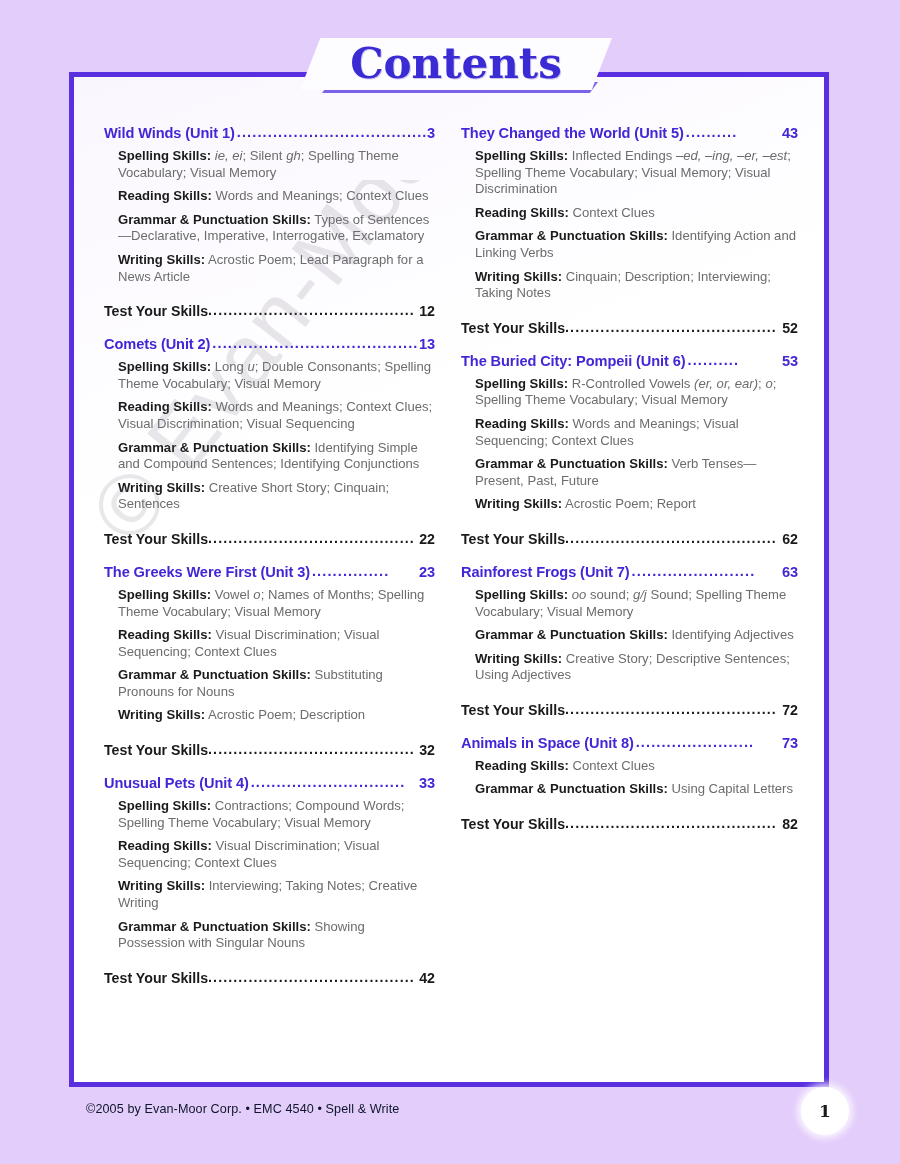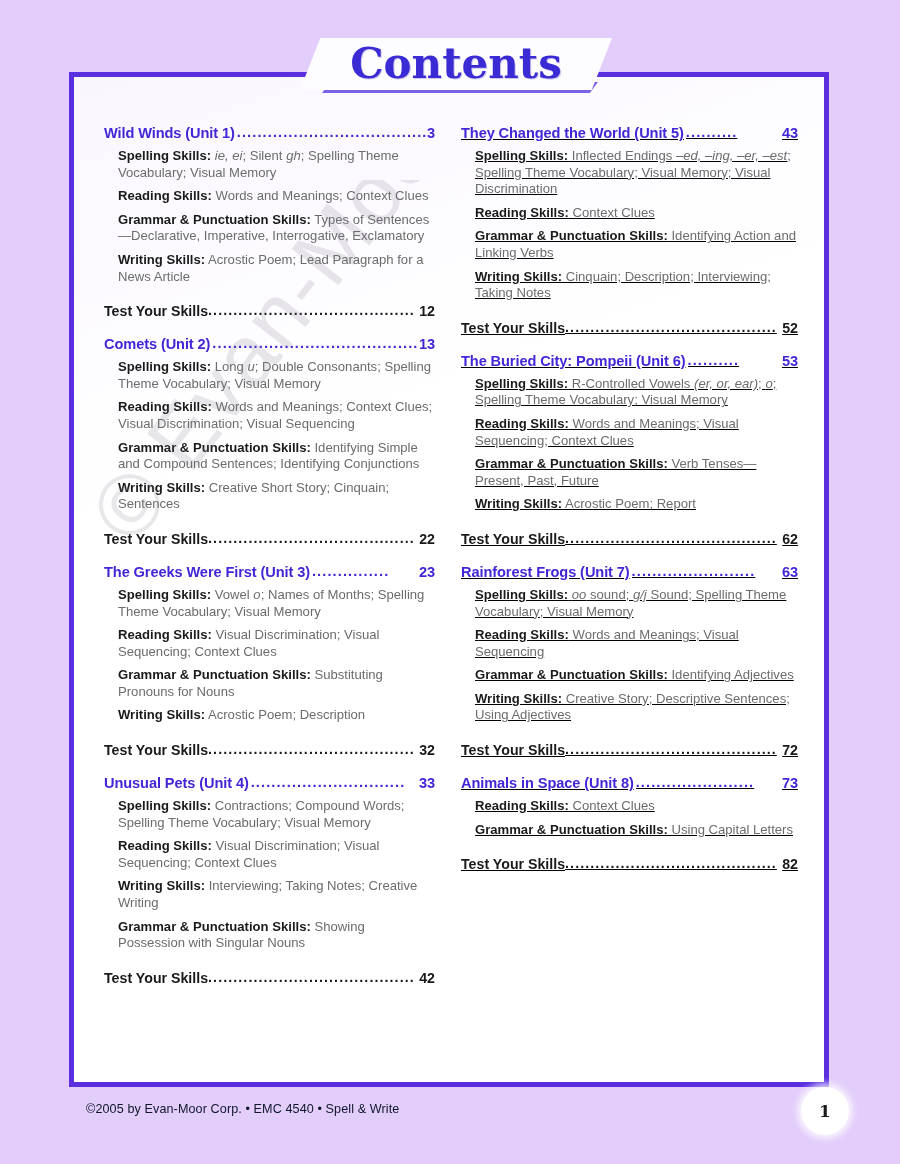--- a/index.html
+++ b/index.html
@@ -97,21 +97,21 @@
     width: 100%; height: 100%;
     display: flex;
     padding: 48px 14px 0 14px;
     z-index: 4;
   }
   .col {
     width: 50%;
     padding: 0 10px;
   }
   .col.left { padding-left: 16px; padding-right: 14px; }
-  .col.right { padding-left: 12px; padding-right: 12px; text-decoration: underline; }
+  .col.right { padding-left: 12px; padding-right: 12px; }
 
   
   .unit { margin-bottom: 17px; }
 
   .unit-head {
     display: flex;
     align-items: baseline;
     font-weight: 700;
     font-size: 14.6px;
     color: #4326d6;
@@ -292,21 +292,20 @@
             <span class="tr-page">62</span>
           </div>
         </div>
         <div class="unit">
           <div class="unit-head">
             <span class="uh-title">Rainforest Frogs (Unit 7)</span>
             <span class="leader">........................</span>
             <span class="uh-page">63</span>
           </div>
           <p class="skill"><b>Spelling Skills:</b><span> <i>oo</i> sound; <i>g/j</i> Sound; Spelling Theme Vocabulary; Visual Memory</span></p>
-          <p class="skill"><b>Reading Skills:</b><span> Words and Meanings; Visual Sequencing</span></p>
           <p class="skill"><b>Grammar &amp; Punctuation Skills:</b><span> Identifying Adjectives</span></p>
           <p class="skill"><b>Writing Skills:</b><span> Creative Story; Descriptive Sentences; Using Adjectives</span></p>
           <div class="test-row">
             <span class="tr-label">Test Your Skills</span>
             <span class="leader">..........................................</span>
             <span class="tr-page">72</span>
           </div>
         </div>
         <div class="unit">
           <div class="unit-head">

